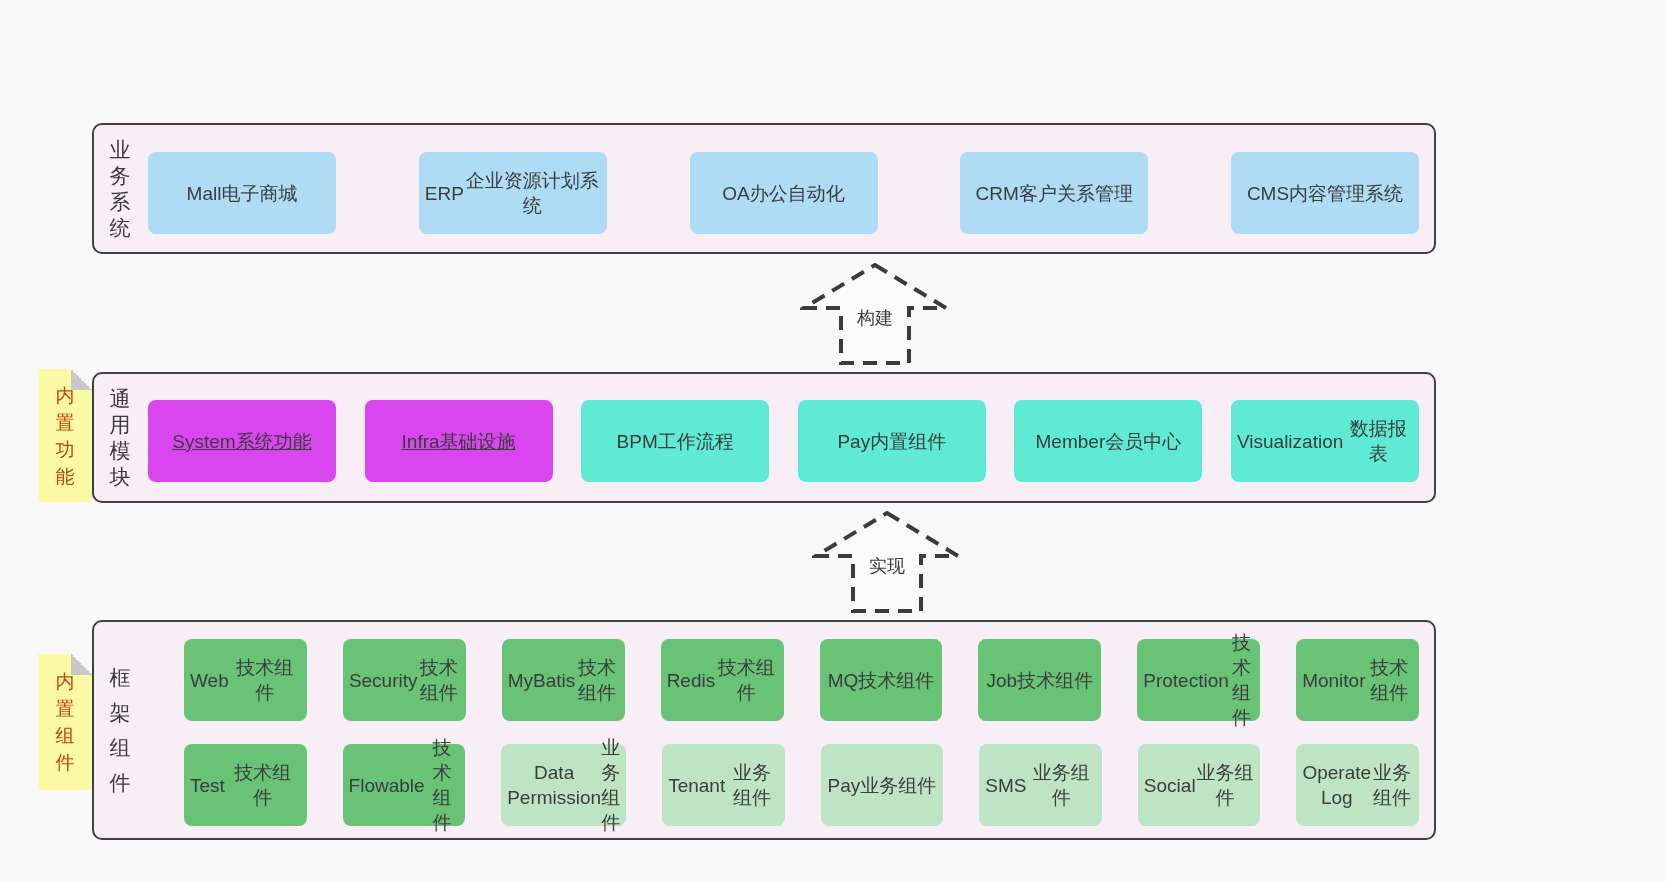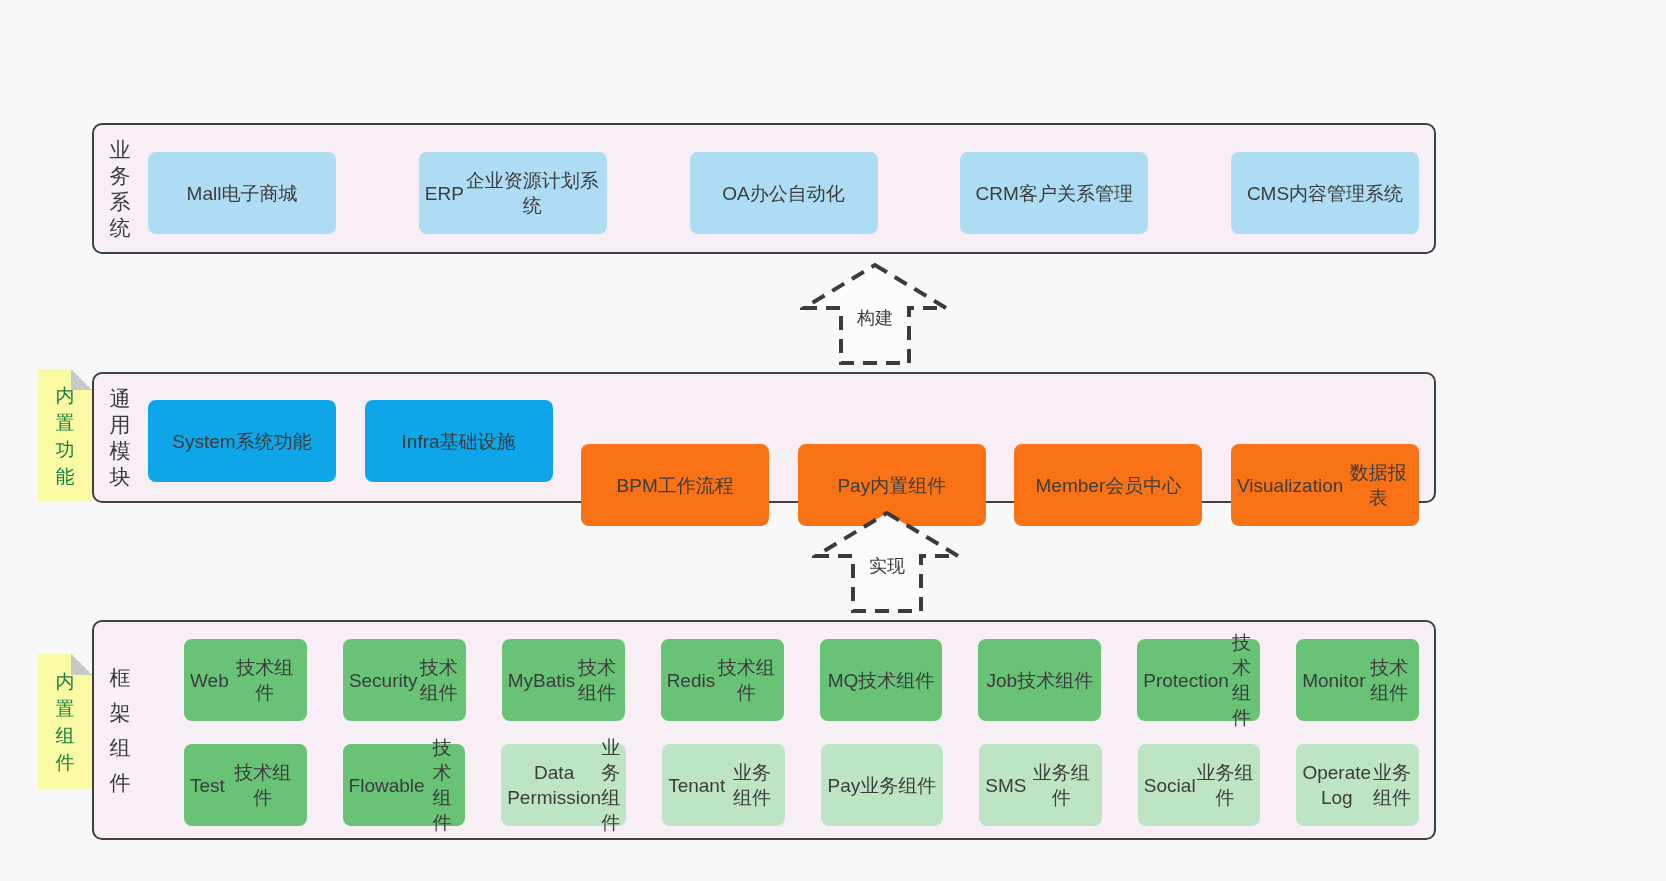--- a/index.html
+++ b/index.html
@@ -27,34 +27,34 @@
   
   .box{
     box-sizing:border-box;border-radius:8px;
     display:flex;flex-direction:row;align-items:center;justify-content:center;
     text-align:center;font-size:19px;line-height:25px;color:#3c3c3c;
     padding:2px 6px;
   }
   .row6 .box{width:188px;height:82px;}
   .row8 .box{width:151px;height:82px;margin-left:36px;}
   .b-blue{background:#aedcf4;}
-  .b-red{background:#0ea5e9;}
-  .b-pink{background:#f97316;margin-top:44px;}
+  .b-red{background:#d946ef;text-decoration:underline;}
+  .b-pink{background:#5eead4;}
   .b-green{background:#68c377;}
   .b-lgreen{background:#bde5c3;}
   
   .note{position:absolute;left:38px;width:54px;background:#fbfaa4;}
   .note .fold{
     position:absolute;top:0;right:0;width:21px;height:21px;
     background:linear-gradient(225deg,#f8f8f8 50%,#c8c8c8 50%);
   }
   .note .ntext{
     position:absolute;left:50%;top:50%;transform:translate(-50%,-50%);
     width:24px;font-size:19px;line-height:27px;word-break:break-all;
-    text-align:center;color:#15803d;
+    text-align:center;color:#c2410c;
   }
   
   .arrow{position:absolute;width:150px;height:106px;}
   .arrow polygon{
     fill:#fbfbfb;stroke:#3b3b3b;stroke-width:4;stroke-dasharray:14 9;
   }
   .alabel{
     position:absolute;left:50%;top:45px;transform:translateX(-50%);
     background:#fbfbfb;padding:0 3px;font-size:18px;color:#3b3b3b;white-space:nowrap;
   }

